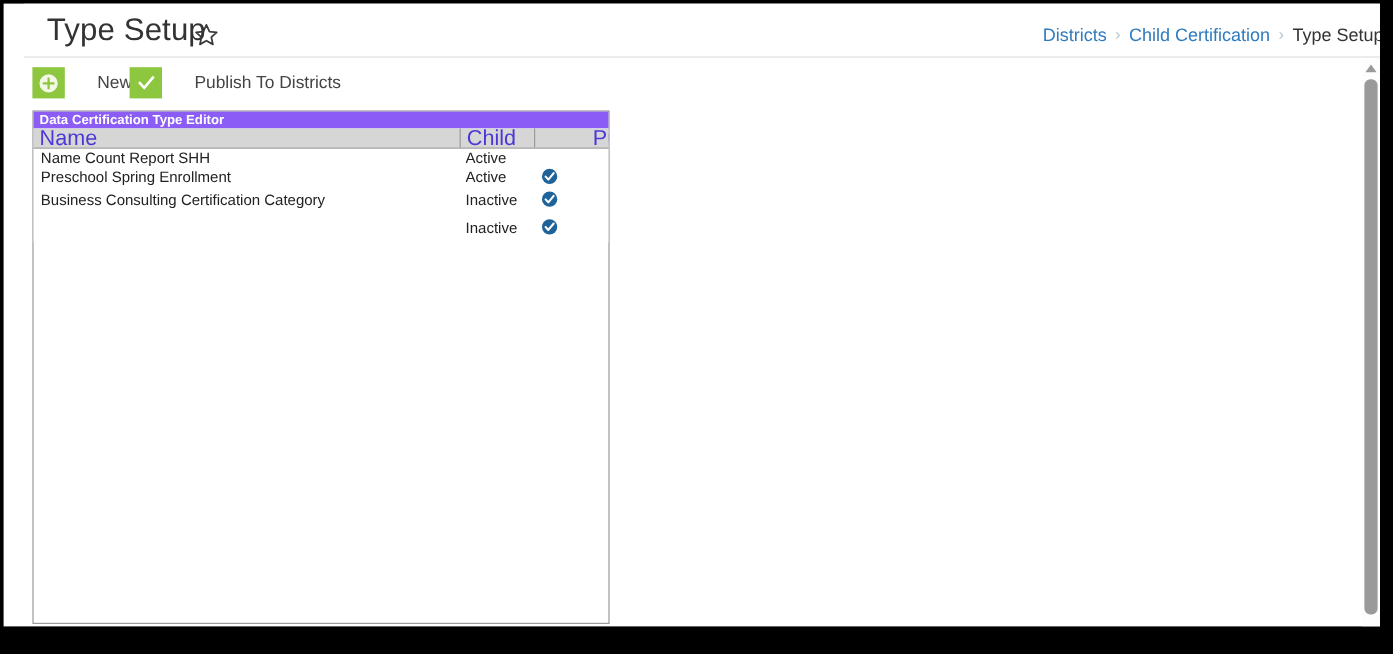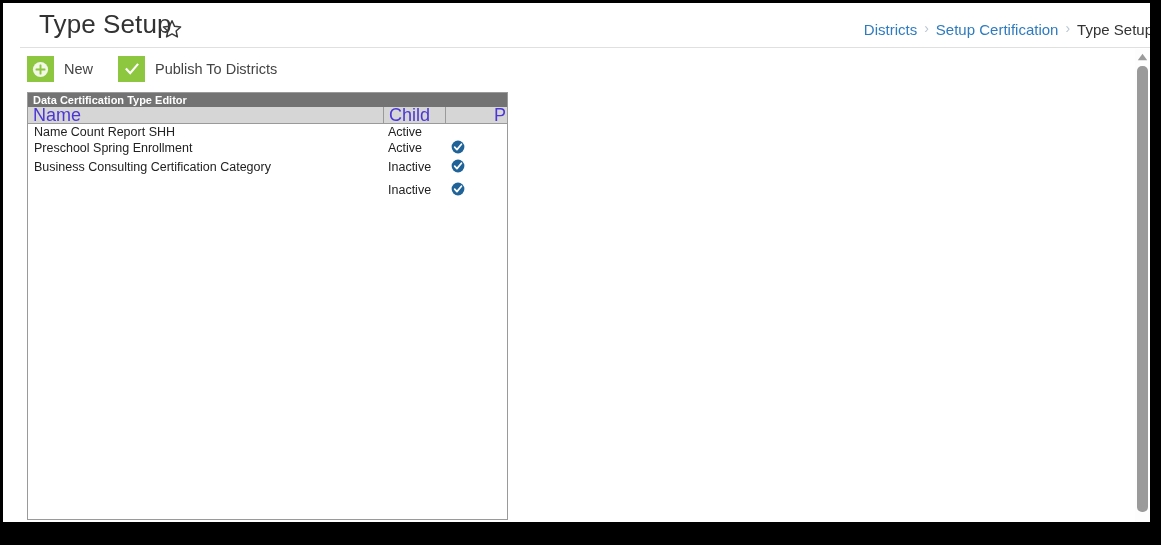--- a/index.html
+++ b/index.html
@@ -115,42 +115,42 @@
   .tool-icon {
     width: 27px;
     height: 26px;
     background: #8dc63f;
     display: flex;
     align-items: center;
     justify-content: center;
     flex: none;
   }
   .tool-label {
-    margin-left: 10px;
+    margin-left: 27px;
     font-size: 14.5px;
     color: #444444;
     white-space: nowrap;
   }
   #btn-new { left: 24px; }
-  #btn-publish { left: 115px; }
+  #btn-publish { left: 105px; }
 
   
   #grid-panel {
     position: absolute;
     left: 24px;
     top: 89px;
     width: 481px;
     height: 428px;
     background: #ffffff;
     border: 1px solid #9a9a9a;
     box-sizing: border-box;
   }
   #grid-caption {
     height: 14px;
-    background: #737373;
+    background: #8b5cf6;
     color: #ffffff;
     font-size: 11px;
     font-weight: bold;
     line-height: 14px;
     padding-left: 5px;
     box-sizing: border-box;
     white-space: nowrap;
     overflow: hidden;
   }
   #grid-header {
@@ -250,21 +250,21 @@
 
       <div id="favorite-star">
         <svg width="22" height="22" viewBox="0 0 24 24" fill="none" stroke="#3a3a3a" stroke-width="1.6" stroke-linejoin="round">
           <polygon points="12,3 14.8,9.1 21.4,9.8 16.5,14.2 17.9,20.7 12,17.4 6.1,20.7 7.5,14.2 2.6,9.8 9.2,9.1"></polygon>
         </svg>
       </div>
 
       <div id="breadcrumb">
         <span class="crumb-link">Districts</span>
         <span class="crumb-sep">›</span>
-        <span class="crumb-link">Setup Certification</span>
+        <span class="crumb-link">Child Certification</span>
         <span class="crumb-sep">›</span>
         <span class="crumb-current">Type Setup</span>
       </div>
     </div>
 
     <div id="toolbar">
 
       <div class="tool-button" id="btn-new">
         <span class="tool-icon">
           <svg width="19" height="19" viewBox="0 0 20 20">

